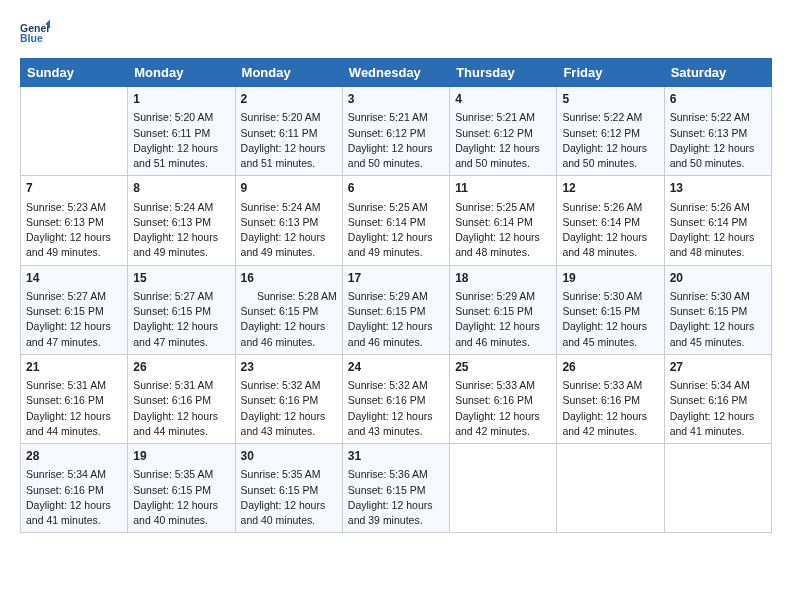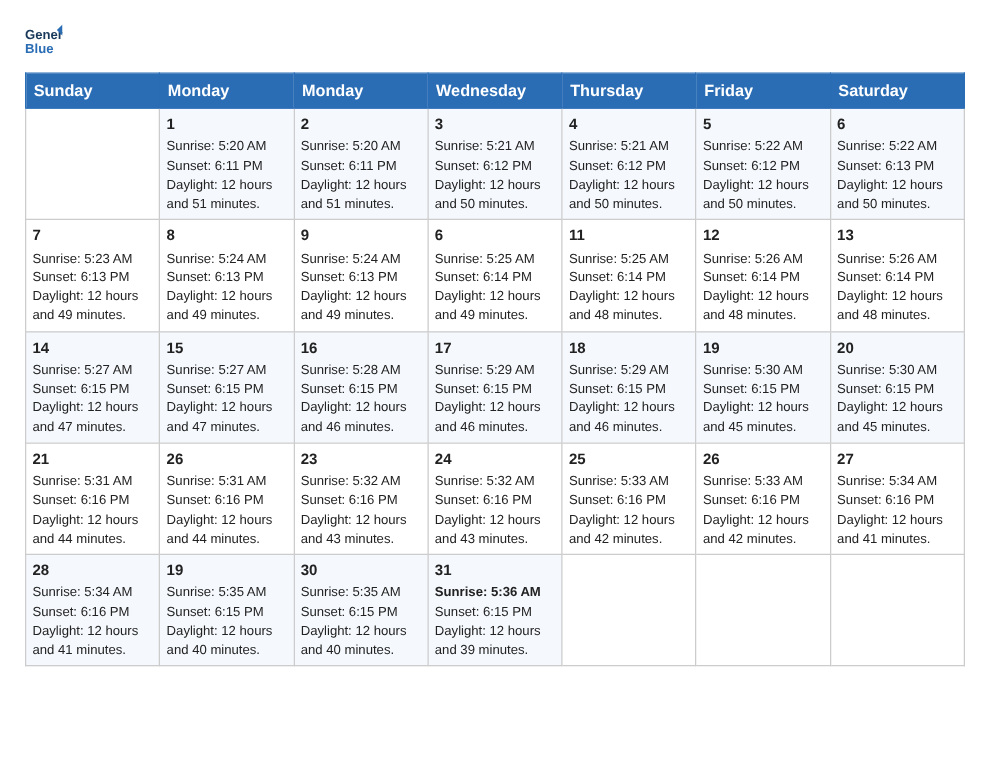--- a/index.html
+++ b/index.html
@@ -226,21 +226,21 @@
           </td>
           <td>
             <span class="day-number">15</span>
             <span style="display: block;">Sunrise: 5:27 AM</span>
             <span style="display: block;">Sunset: 6:15 PM</span>
             <span style="display: block;">Daylight: 12 hours</span>
             <span style="display: block;">and 47 minutes.</span>
           </td>
           <td>
             <span class="day-number">16</span>
-            <span style="display: block;">Sunrise: 5:28 AM</span>
+            <span style="display: block; text-align: right;">Sunrise: 5:28 AM</span>
             <span style="display: block;">Sunset: 6:15 PM</span>
             <span style="display: block;">Daylight: 12 hours</span>
             <span style="display: block;">and 46 minutes.</span>
           </td>
           <td>
             <span class="day-number">17</span>
             <span style="display: block;">Sunrise: 5:29 AM</span>
             <span style="display: block;">Sunset: 6:15 PM</span>
             <span style="display: block;">Daylight: 12 hours</span>
             <span style="display: block;">and 46 minutes.</span>
@@ -335,21 +335,21 @@
           </td>
           <td>
             <span class="day-number">30</span>
             <span style="display: block;">Sunrise: 5:35 AM</span>
             <span style="display: block;">Sunset: 6:15 PM</span>
             <span style="display: block;">Daylight: 12 hours</span>
             <span style="display: block;">and 40 minutes.</span>
           </td>
           <td>
             <span class="day-number">31</span>
-            <span style="display: block; font-weight: bold;">Sunrise: 5:36 AM</span>
+            <span style="display: block;">Sunrise: 5:36 AM</span>
             <span style="display: block;">Sunset: 6:15 PM</span>
             <span style="display: block;">Daylight: 12 hours</span>
             <span style="display: block;">and 39 minutes.</span>
           </td>
           <td class="empty-cell"></td>
           <td class="empty-cell"></td>
           <td class="empty-cell"></td>
         </tr>
       </tbody>
   </table>

